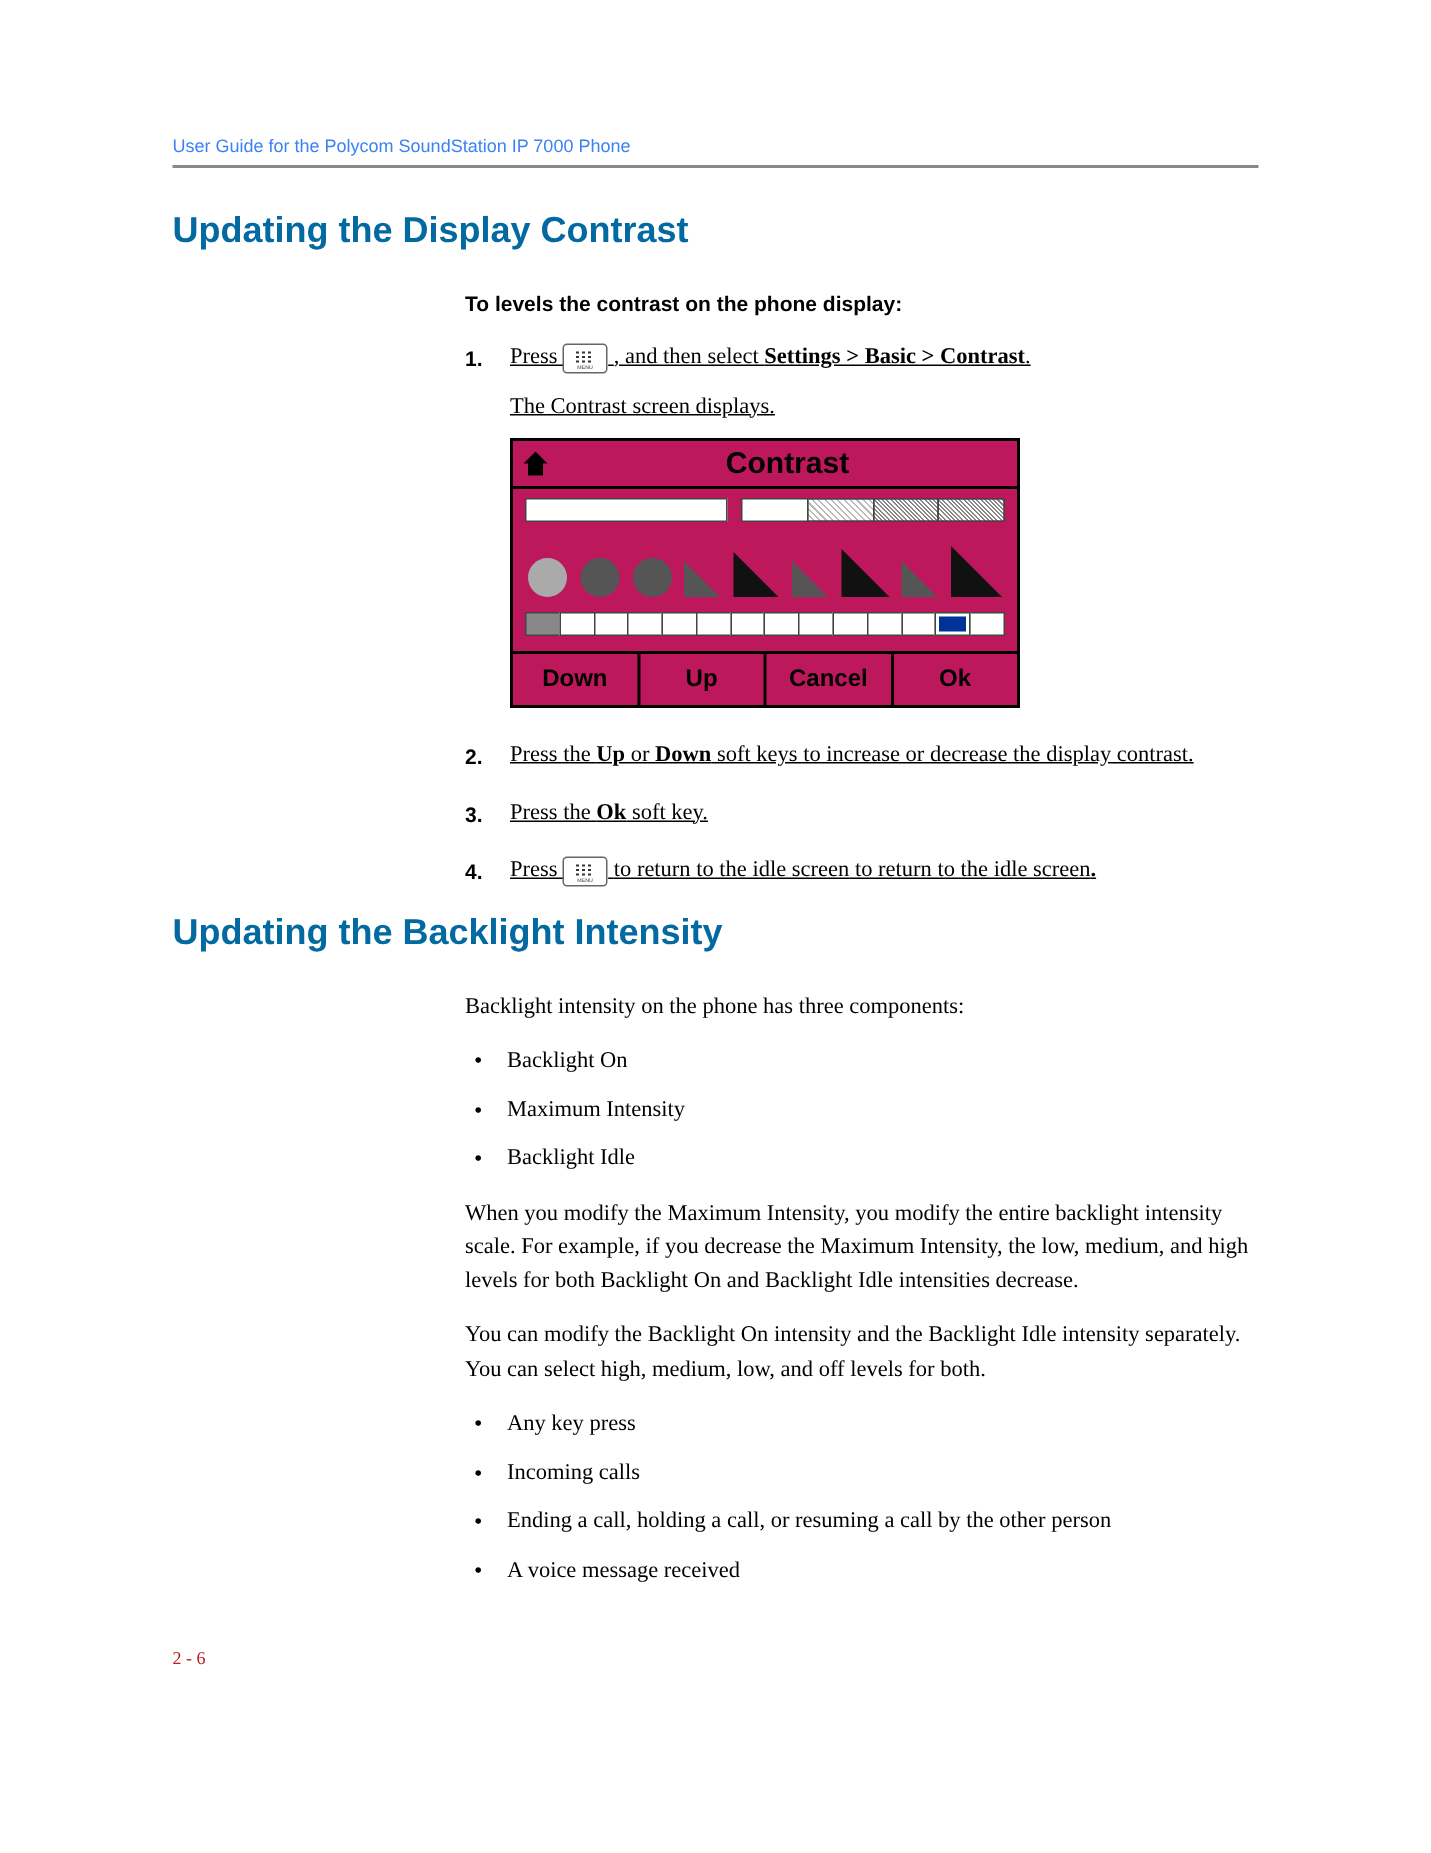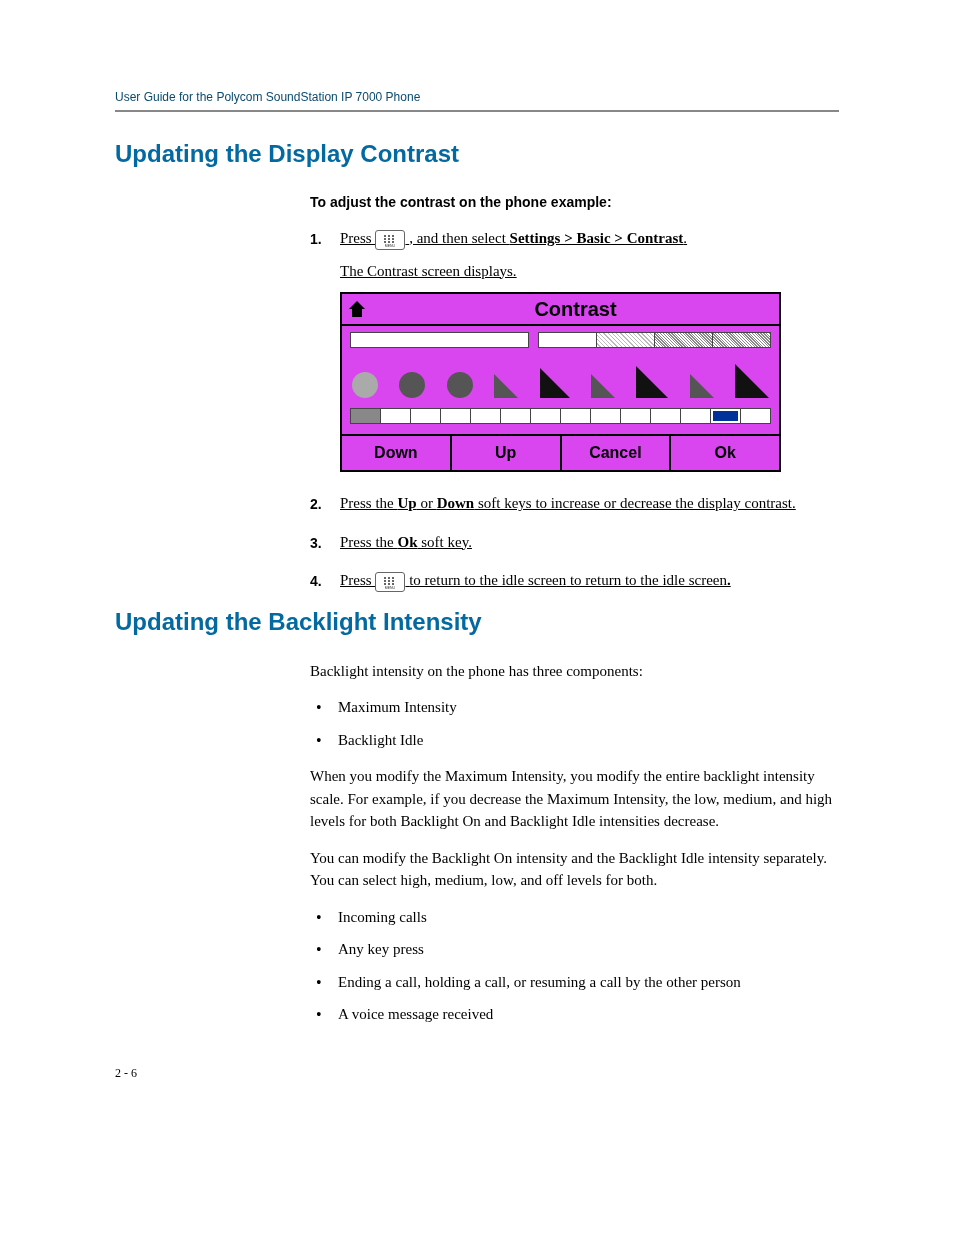--- a/index.html
+++ b/index.html
@@ -11,21 +11,21 @@
     color: #000;
     width: 954px;
   }
   .page {
     padding: 90px 115px 60px 115px;
     position: relative;
   }
   .running-header {
     font-family: Arial, Helvetica, sans-serif;
     font-size: 12px;
-    color: #0c4a6e;
+    color: #3b82f6;
     margin-bottom: 6px;
   }
   .header-rule {
     border: none;
     border-top: 2px solid #888;
     margin: 0 0 28px 0;
   }
   .section-heading {
     font-family: Arial, Helvetica, sans-serif;
     font-weight: bold;
@@ -86,31 +86,31 @@
   ul.bullets > li::before {
     content: "•";
     position: absolute;
     left: 6px;
     top: 0;
     font-size: 16px;
   }
   .para { margin: 0 0 14px 0; }
   .page-num {
     font-size: 12px;
-    color: #000000;
+    color: #b91c1c;
     margin-top: 40px;
     font-family: Georgia, serif;
   }
 
   
   .contrast-figure {
     margin: 10px 0 20px 0;
     border: 2px solid #000;
-    background: #d946ef;
-    width: 441px;
+    background: #be185d;
+    width: 340px;
   }
   .cf-titlebar {
     display: flex;
     align-items: center;
     border-bottom: 2px solid #000;
     height: 32px;
   }
   .cf-title-icon {
     width: 30px;
     display: flex;
@@ -193,21 +193,21 @@
 <body>
 
 <div class="page">
 
   <div class="running-header">User Guide for the Polycom SoundStation IP 7000 Phone</div>
   <hr class="header-rule">
 
   <div class="section-heading">Updating the Display Contrast</div>
 
   <div class="content-block">
-    <div class="sub-heading">To adjust the contrast on the phone example:</div>
+    <div class="sub-heading">To levels the contrast on the phone display:</div>
 
     <ol class="steps">
 
       <li>
         <span class="step-num">1.</span>
         <div class="step-body">
           <p>
             <span>Press </span>
             <span class="menu-icon">
               <svg width="16" height="14" viewBox="0 0 16 14">
@@ -315,28 +315,29 @@
       </li>
 
     </ol>
   </div>
 
   <div class="section-heading">Updating the Backlight Intensity</div>
 
   <div class="content-block">
     <p class="para">Backlight intensity on the phone has three components:</p>
     <ul class="bullets">
+      <li>Backlight On</li>
       <li>Maximum Intensity</li>
       <li>Backlight Idle</li>
     </ul>
     <p class="para">When you modify the Maximum Intensity, you modify the entire backlight intensity scale. For example, if you decrease the Maximum Intensity, the low, medium, and high levels for both Backlight On and Backlight Idle intensities decrease.</p>
     <p class="para">You can modify the Backlight On intensity and the Backlight Idle intensity separately. You can select high, medium, low, and off levels for both.</p>
     <ul class="bullets">
+      <li>Any key press</li>
       <li>Incoming calls</li>
-      <li>Any key press</li>
       <li>Ending a call, holding a call, or resuming a call by the other person</li>
       <li>A voice message received</li>
     </ul>
   </div>
 
   <div class="page-num">2 - 6</div>
 
 </div>
 
 </body></html>

